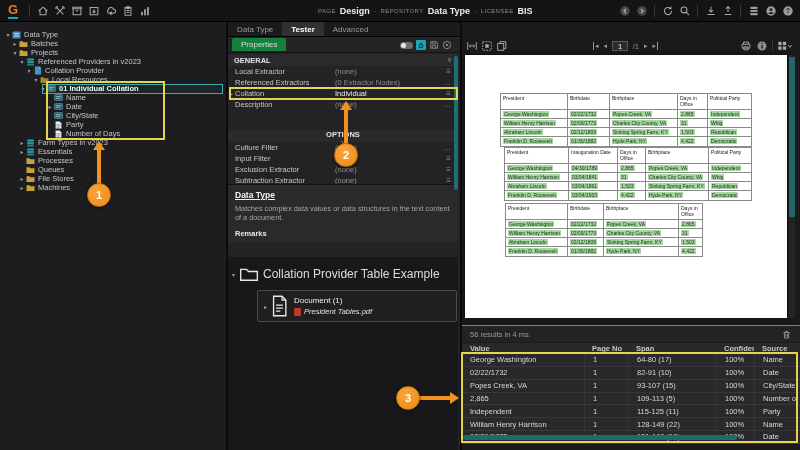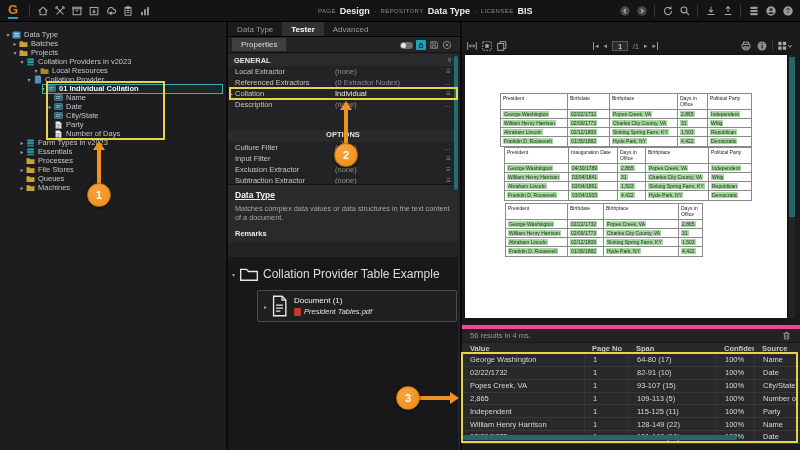--- a/index.html
+++ b/index.html
@@ -32,21 +32,21 @@
   #tree-selection { position:absolute; left:42px; top:84px; width:181px; height:10px;
     border:1px solid #3fa9b0; background:rgba(63,169,176,.07); }
 
   
   #midpanel { position:absolute; left:228px; top:22px; width:234px; height:428px; background:#232325;
     border-right:2px solid #0b0b0d; }
   #tabs { height:15px; display:flex; background:#1b1b1d; border-bottom:1px solid #000; }
   .tab { padding:0 9px; font-size:8px; color:#999; display:flex; align-items:center; }
   .tab.active { background:#313133; color:#fff; font-weight:bold; }
   #props-header { height:16px; display:flex; align-items:center; background:#242426; border-bottom:1px solid #141416; }
-  #props-title { background:#404040; color:#ddd; font-size:8px; padding:2px 9px; margin-left:4px; border-radius:2px 2px 0 0; }
+  #props-title { background:#15803d; color:#ddd; font-size:8px; padding:2px 9px; margin-left:4px; border-radius:2px 2px 0 0; }
   #props-icons { position:absolute; right:8px; top:18px; display:flex; gap:3px; align-items:center; }
   .toggle-pill { width:13px; height:7px; border-radius:4px; background:#6f6f71; position:relative; }
   .toggle-pill::after { content:""; position:absolute; left:1px; top:1px; width:5px; height:5px; border-radius:50%; background:#e8e8e8; }
   .lockbox { width:10px; height:10px; background:#1aa7b5; border-radius:1px; display:flex; align-items:center; justify-content:center; }
   #prop-sections { position:absolute; left:0; top:32px; width:230px; }
   .sec-header { height:12px; display:flex; align-items:center; background:#2a2a2c; color:#e4e4e4;
     font-size:7.5px; font-weight:bold; padding:0 6px; justify-content:space-between; }
   .sec-header .chev { color:#8a8a8a; font-size:7px; font-weight:normal; }
   .prop-row { height:11px; display:flex; align-items:center; font-size:7.5px; position:relative; }
   .prop-row .exp { width:7px; text-align:center; color:#8a8a8a; font-size:6px; flex:0 0 7px; }
@@ -91,21 +91,21 @@
   .doc-table { position:absolute; border-collapse:collapse; font-size:5px; color:#222; table-layout:fixed; }
   .doc-table th, .doc-table td { border:1px solid #8a8a8a; padding:1px 2px; text-align:left;
     font-weight:normal; vertical-align:top; line-height:1.25; }
   .doc-table th { background:#fff; color:#1a1a1a; }
   .doc-table td { white-space:nowrap; overflow:hidden; }
   .hl { background:#a8d8a2; color:#12300f; padding:0 1px; }
   #page-vscroll-track { position:absolute; left:327px; top:33px; width:6px; height:263px; background:#242426; }
   #page-vscroll-thumb { position:absolute; left:327px; top:35px; width:6px; height:160px; background:#20666b; }
 
   #results-bar { position:absolute; left:0; top:303px; width:338px; height:17px; background:#232325;
-    border-top:4px solid #ec4899; display:flex; align-items:center; justify-content:space-between; padding:0 8px; }
+    border-top:1px solid #ec4899; display:flex; align-items:center; justify-content:space-between; padding:0 8px; }
   #results-summary { font-size:7.5px; color:#9a9a9a; }
   #results-header { position:absolute; left:0; top:321px; width:338px; height:11px; display:flex;
     font-size:7.5px; font-weight:bold; color:#c8c8c8; background:#29292b; border-bottom:1px solid #101012; }
   #results-rows { position:absolute; left:0; top:332px; width:338px; height:90px; overflow:hidden; }
   .res-row { height:12.85px; display:flex; align-items:center; font-size:7.5px; color:#d8d8d8;
     background:#29292b; border-bottom:1px solid #38383a; }
   .res-cell { padding-left:8px; white-space:nowrap; overflow:hidden; border-left:1px solid #333335; height:100%;
     display:flex; align-items:center; }
   .res-cell:first-child { border-left:none; }
   #results-header .res-cell { border-left:none; }
@@ -275,41 +275,41 @@
       </div>
       <div class="tree-row" style="padding-left:18px">
         <span class="exp">▾</span>
         <span class="icon ">
           <svg width="9" height="8" viewBox="0 0 10 9">
             <rect x="1" y="0.6" width="8" height="2.2" rx="1.1" fill="#2aa3ad"></rect>
             <rect x="1" y="3.4" width="8" height="2.2" rx="1.1" fill="#2596a0"></rect>
             <rect x="1" y="6.2" width="8" height="2.2" rx="1.1" fill="#1f8992"></rect>
           </svg>
         </span>
-        <span class="lbl">Collation Providers in v2023</span>
-      </div>
-      <div class="tree-row" style="padding-left:32px">
-        <span class="exp">▾</span>
-        <span class="icon ">
-          <svg width="9" height="8" viewBox="0 0 10 9">
-            <path d="M0.5 1.5 h3.4 l1 1 H9.5 V8 H0.5 Z" fill="#a8852e"></path>
-          </svg>
-        </span>
-        <span class="lbl">Local Resources</span>
+        <span class="lbl">Referenced Providers in v2023</span>
       </div>
       <div class="tree-row" style="padding-left:25px">
         <span class="exp">▾</span>
         <span class="icon ">
           <svg width="8" height="9" viewBox="0 0 9 10">
             <path d="M1 0.5 h5 l2 2 V9.5 H1 Z" fill="#4f8fc0"></path>
             <path d="M6 0.5 V2.5 h2" fill="#a9cce8"></path>
           </svg>
         </span>
         <span class="lbl">Collation Provider</span>
       </div>
+      <div class="tree-row" style="padding-left:32px">
+        <span class="exp">▾</span>
+        <span class="icon ">
+          <svg width="9" height="8" viewBox="0 0 10 9">
+            <path d="M0.5 1.5 h3.4 l1 1 H9.5 V8 H0.5 Z" fill="#a8852e"></path>
+          </svg>
+        </span>
+        <span class="lbl">Local Resources</span>
+      </div>
       <div class="tree-row selected" style="padding-left:39px">
         <span class="exp">▾</span>
         <span class="icon ">
           <svg width="9" height="7" viewBox="0 0 10 8">
             <rect x="0.5" y="0.5" width="9" height="7" rx="1" fill="#33606e" stroke="#5b93a3" stroke-width="0.8"></rect>
             <path d="M2 3 h6 M2 5 h4.5" stroke="#9fc6d1" stroke-width="0.9"></path>
           </svg>
         </span>
         <span class="lbl">01 Individual Collation</span>
       </div>
@@ -388,36 +388,36 @@
       <div class="tree-row" style="padding-left:18px">
         <span class="exp"></span>
         <span class="icon ">
           <svg width="9" height="8" viewBox="0 0 10 9">
             <path d="M0.5 1.5 h3.4 l1 1 H9.5 V8 H0.5 Z" fill="#c9a23b"></path>
           </svg>
         </span>
         <span class="lbl">Processes</span>
       </div>
       <div class="tree-row" style="padding-left:18px">
+        <span class="exp"></span>
+        <span class="icon ">
+          <svg width="9" height="8" viewBox="0 0 10 9">
+            <path d="M0.5 1.5 h3.4 l1 1 H9.5 V8 H0.5 Z" fill="#c9a23b"></path>
+          </svg>
+        </span>
+        <span class="lbl">Queues</span>
+      </div>
+      <div class="tree-row" style="padding-left:18px">
         <span class="exp">▸</span>
         <span class="icon ">
           <svg width="9" height="8" viewBox="0 0 10 9">
             <path d="M0.5 1.5 h3.4 l1 1 H9.5 V8 H0.5 Z" fill="#c9a23b"></path>
           </svg>
         </span>
         <span class="lbl">File Stores</span>
-      </div>
-      <div class="tree-row" style="padding-left:18px">
-        <span class="exp"></span>
-        <span class="icon ">
-          <svg width="9" height="8" viewBox="0 0 10 9">
-            <path d="M0.5 1.5 h3.4 l1 1 H9.5 V8 H0.5 Z" fill="#c9a23b"></path>
-          </svg>
-        </span>
-        <span class="lbl">Queues</span>
       </div>
       <div class="tree-row" style="padding-left:18px">
         <span class="exp">▸</span>
         <span class="icon ">
           <svg width="9" height="8" viewBox="0 0 10 9">
             <path d="M0.5 1.5 h3.4 l1 1 H9.5 V8 H0.5 Z" fill="#c9a23b"></path>
           </svg>
         </span>
         <span class="lbl">Machines</span>
       </div>

